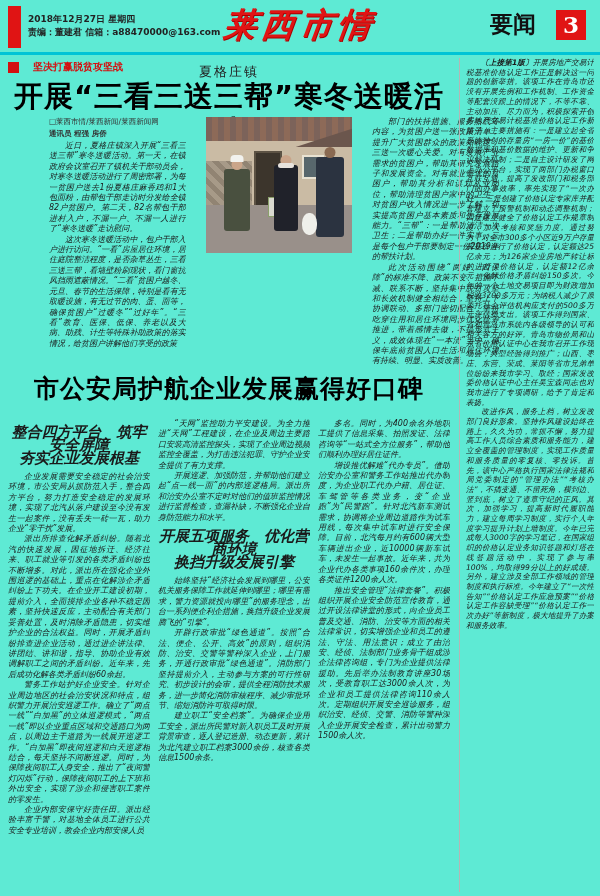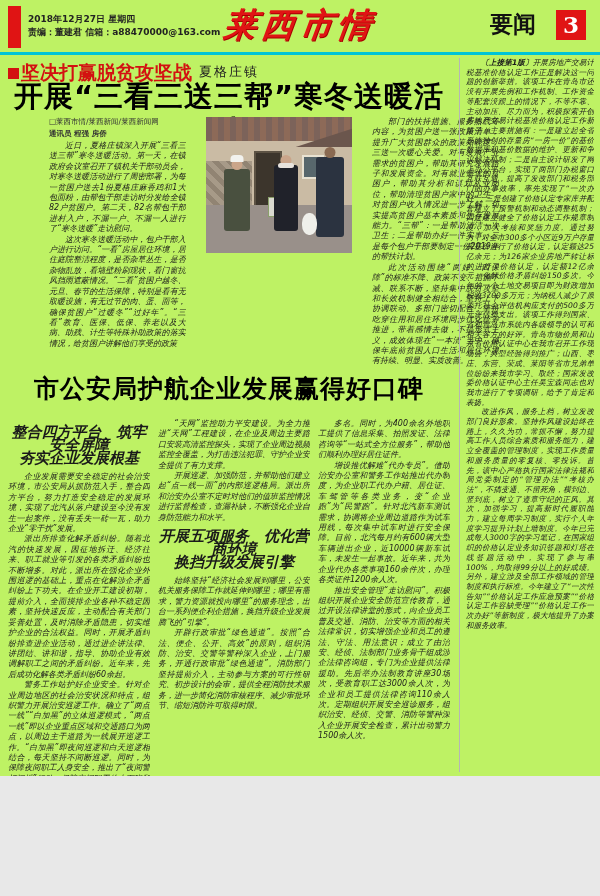--- a/index.html
+++ b/index.html
@@ -1,30 +1,30 @@
 <!DOCTYPE html>
 <html><head>
 <meta charset="utf-8">
 <style>
   html,body{margin:0;padding:0;background:#e8e8e8;}
-  .page{position:relative;width:600px;height:776px;background:#bef264;margin:0 auto;
+  .page{position:relative;width:600px;height:896px;background:#5eead4;margin:0 auto;
         font-family:"DejaVu Sans",sans-serif;color:#1a1a1a;overflow:hidden;}
   
   .hdr-redbar{position:absolute;left:8px;top:6px;width:13px;height:42px;background:#e01414;}
   .hdr-date{position:absolute;left:28px;top:13px;font-size:9px;line-height:13px;font-weight:bold;color:#222;white-space:nowrap;}
   .masthead{position:absolute;left:0;right:0;top:6px;text-align:center;font-size:33px;line-height:38px;
             font-weight:900;font-style:italic;color:#e01414;letter-spacing:5px;
             transform:skewX(-7deg);text-shadow:1px 1px 0 #a80000;}
   .hdr-right{position:absolute;right:14px;top:9px;display:flex;align-items:center;gap:20px;}
   .section-label{font-size:23px;font-weight:900;color:#111;}
   .pagenum{width:30px;height:30px;background:#e01414;color:#fff;font-size:23px;font-weight:900;
            display:flex;align-items:center;justify-content:center;font-family:"DejaVu Serif",serif;}
   .cyan-rule{position:absolute;left:0;right:0;top:52px;height:3px;background:#00c4d6;}
   
-  .series-tag{position:absolute;left:8px;top:60px;font-size:19px;font-weight:900;color:#d31111;display:flex;align-items:center;gap:2px;}
+  .series-tag{position:absolute;left:8px;top:60px;font-size:10px;font-weight:900;color:#d31111;display:flex;align-items:center;gap:14px;}
   .series-sq{width:11px;height:11px;background:#d31111;display:inline-block;}
   .kicker{position:absolute;left:0;width:458px;top:63px;text-align:center;font-size:13px;color:#222;letter-spacing:2px;}
   .main-headline{position:absolute;left:0;width:458px;top:79px;text-align:center;font-size:29px;line-height:34px;
                  font-weight:900;color:#000;letter-spacing:1px;}
   
   .top-cols{position:absolute;left:8px;top:117px;width:450px;height:252px;display:flex;gap:20px;overflow:hidden;margin-left:41px;}
   .low-cols{position:absolute;left:8px;top:419px;width:450px;height:473px;display:flex;gap:8px;overflow:hidden;}
   .col{overflow:hidden;text-align:justify;}
   .c1{width:142px;} .c2{width:152px;} .c3{width:132px;}
   .bodytxt{font-size:8px;line-height:10.4px;}
@@ -88,21 +88,21 @@
   </div>
   <div class="kicker">夏格庄镇</div>
   <div class="main-headline">开展“三看三送三帮”寒冬送暖活动</div>
 
   <div class="top-cols">
     <div class="col c1 bodytxt">
       <p class="byline">□莱西市情/莱西新闻/莱西新闻网</p>
       <p class="byline reporter">通讯员 程强 房侨</p>
       <div>
           <p class="para">近日，夏格庄镇深入开展“三看三送三帮”寒冬送暖活动。第一天，在镇政府会议室召开了镇机关干部动员会，对寒冬送暖活动进行了周密部署，为每一贫困户送去1份夏格庄麻香鸡和1大包面粉，由帮包干部走访时分发给全镇82户贫困户。第二天，82名帮包干部进村入户，不漏一户、不漏一人进行了“寒冬送暖”走访慰问。</p>
-          <p class="para">这次寒冬送暖活动中，包户干部入户进行访问。“一看”房屋居住环境，居住庭院整洁程度，是否杂草丛生，是否杂物乱放，看墙壁粉刷现状，看门窗抗风挡雨遮蔽情况。“二看”贫困户越冬、元旦、春节的生活保障，特别是看有无取暖设施，有无过节的肉、蛋、面等，确保贫困户“过暖冬”“过好年”。“三看”教育、医保、低保、养老以及大病、助残、计生等特殊补助政策的落实情况，给贫困户讲解他们享受的政策</p>
+          <p class="para">这次寒冬送暖活动中，包户干部入户进行访问。“一看”房屋居住环境，居住庭院整洁程度，是否杂草丛生，三看三送三帮，看墙壁粉刷现状，看门窗抗风挡雨遮蔽情况。“二看”贫困户越冬、元旦、春节的生活保障，特别是看有无取暖设施，有无过节的肉、蛋、面等，确保贫困户“过暖冬”“过好年”。“三看”教育、医保、低保、养老以及大病、助残、计生等特殊补助政策的落实情况，给贫困户讲解他们享受的政策</p>
         </div>
     </div>
     <div class="col c2 bodytxt">
       <div class="photo">
         <div class="ph-wall"></div>
         <div class="ph-roof"></div>
         <div class="ph-roof2"></div>
         <div class="ph-stone"></div>
         <div class="ph-door"></div>
         <div class="ph-window"></div>
@@ -144,27 +144,28 @@
         </div>
     </div>
     <div class="col c2 bodytxt">
       <div>
           <p class="para">“天网”监控助力平安建设。为全力推进“天网”工程建设，在企业及周边主要路口安装高清监控探头，实现了企业周边视频监控全覆盖，为打击违法犯罪、守护企业安全提供了有力支撑。</p>
           <p class="para">开展巡逻、加强防范，并帮助他们建立起“点—线—面”的内部巡逻格局。派出所和治安办公室不定时对他们的值班监控情况进行监督检查，查漏补缺，不断强化企业自身防范能力和水平。</p>
           <p class="para subhead first">开展五项服务　优化营商环境</p>
           <p class="para subhead last">换挡升级发展引擎</p>
           <p class="para">始终坚持“经济社会发展到哪里，公安机关服务保障工作就延伸到哪里；哪里有需求，警力资源就投向哪里”的服务理念，出台一系列便企利企措施，换挡升级企业发展腾飞的“引擎”。</p>
           <p class="para">开辟行政审批“绿色通道”。按照“合法、便企、公开、高效”的原则，组织消防、治安、交警等警种深入企业，上门服务，开通行政审批“绿色通道”。消防部门坚持提前介入，主动参与方案的可行性研究、初步设计的会审，提供全程消防技术服务，进一步简化消防审核程序、减少审批环节、缩短消防许可取得时限。</p>
+          <p class="para">建立职工“安全档案”。为确保企业用工安全，派出所民警对新入职员工及时开展背景审查，逐人登记造册、动态更新，累计为北汽建立职工档案3000余份，核查各类信息1500余条。</p>
         </div>
     </div>
     <div class="col c3 bodytxt">
       <div>
           <p class="para">多名。同时，为400余名外地职工提供了信息采集、拍照发证、法律咨询等“一站式全方位服务”，帮助他们顺利办理好居住证件。</p>
           <p class="para">增设推优解难“代办专员”。借助治安办公室和警务工作站推出代办制度，为企业职工代办户籍、居住证、车驾管等各类业务，变“企业跑”为“民警跑”。针对北汽新车测试需求，协调将企业周边道路作为试车用线，每次集中试车时进行安全保障。目前，北汽每月约有600辆大型车辆进出企业，近10000辆新车试车，未发生一起事故。近年来，共为企业代办各类事项160余件次，办理各类证件1200余人次。</p>
-          <p class="para">推出安全管理“走访慰问”。积极组织开展企业安全防范宣传教育，通过开设法律讲堂的形式，向企业员工普及交通、消防、治安等方面的相关法律常识，切实增强企业和员工的遵法、守法、用法意识；成立了由治安、经侦、法制部门业务骨干组成涉企法律咨询组，专门为企业提供法律援助。先后举办法制教育讲座30场次，受教育职工达3000余人次，为企业和员工提供法律咨询110余人次。定期组织开展安全巡诊服务，组织治安、经侦、交警、消防等警种深入企业开展安全检查，累计出动警力1500余人次。</p>
+          <p class="para">推出安全管理“法律套餐”。积极组织开展企业安全防范宣传教育，通过开设法律讲堂的形式，向企业员工普及交通、消防、治安等方面的相关法律常识，切实增强企业和员工的遵法、守法、用法意识；成立了由治安、经侦、法制部门业务骨干组成涉企法律咨询组，专门为企业提供法律援助。先后举办法制教育讲座30场次，受教育职工达3000余人次，为企业和员工提供法律咨询110余人次。定期组织开展安全巡诊服务，组织治安、经侦、交警、消防等警种深入企业开展安全检查，累计出动警力1500余人次。</p>
         </div>
     </div>
   </div>
 
   <div class="vdiv"></div>
   <div class="right-col">
     <p class="para"><b class="lead">〔上接第1版〕</b><span>开展房地产交易计税基准价格认定工作正是解决这一问题的创新举措。该项工作在青岛市还没有开展先例和工作机制、工作资金等配套没跟上的情况下，不等不靠、主动加压、尽力而为，积极探索开创房地产交易计税基准价格认定工作新路子，主要措施有：一是建立起全省系统独创的存量房“一房一价”的基价数据库和基价数据的维护、更新和争议解决机制；二是自主设计研发了网上办公平台，实现了两部门办税窗口互联互通，提高了发改部门和税务部门的办事效率，率先实现了“一次办好”；三是创建了价格认定专家库并配套建立了预警机制和动态调整机制；四是建立健全了价格认定工作规章制度，加大考核和奖惩力度。通过努力，对全市300多个小区近9万户存量房基价进行了价格认定，认定额达25亿余元；为126家企业房地产转让标的进行了价格认定，认定额12亿余元；化解价格矛盾纠纷150多次。今年的一个土地交易项目即为财政增加税收3700多万元；为纳税人减少了原委托社会评估机构应支付的500多万元评估费支出。该项工作得到国家、省和青岛市系统内各级领导的认可和相关各方的好评。青岛市物价局和山东省价格认证中心在我市召开工作现场会，典型经验得到推广；山西、枣庄、东营、荣成、莱阳等省市兄弟单位纷纷来我市学习、取经；国家发改委价格认证中心主任吴宝森同志也对我市进行了专项调研，给予了肯定和表扬。</span></p>
     <p class="para">改进作风，服务上档，树立发改部门良好形象。坚持作风建设始终在路上，久久为功，常抓不懈，努力提高工作人员综合素质和服务能力，建立全覆盖的管理制度，实现工作质量和服务质量的零复核、零投诉。首先，该中心严格执行国家法律法规和局党委制定的“管理办法”“考核办法”，不搞变通、不留死角，横到边、竖到底，树立了遵章守纪的正风。其次，加强学习，提高新时代履职能力，建立每周学习制度，实行个人年度学习提升计划上墙制度。今年已完成每人3000字的学习笔记，在国家组织的价格认定业务知识答题和灯塔在线答题活动中，实现了参与率100%，均取得99分以上的好成绩。另外，建立涉及全部工作领域的管理制度和执行标准。今年建立了“一次性告知”“价格认定工作应急预案”“价格认定工作容缺受理”“价格认定工作一次办好”等新制度，极大地提升了办案和服务效率。</p>
   </div>
 

